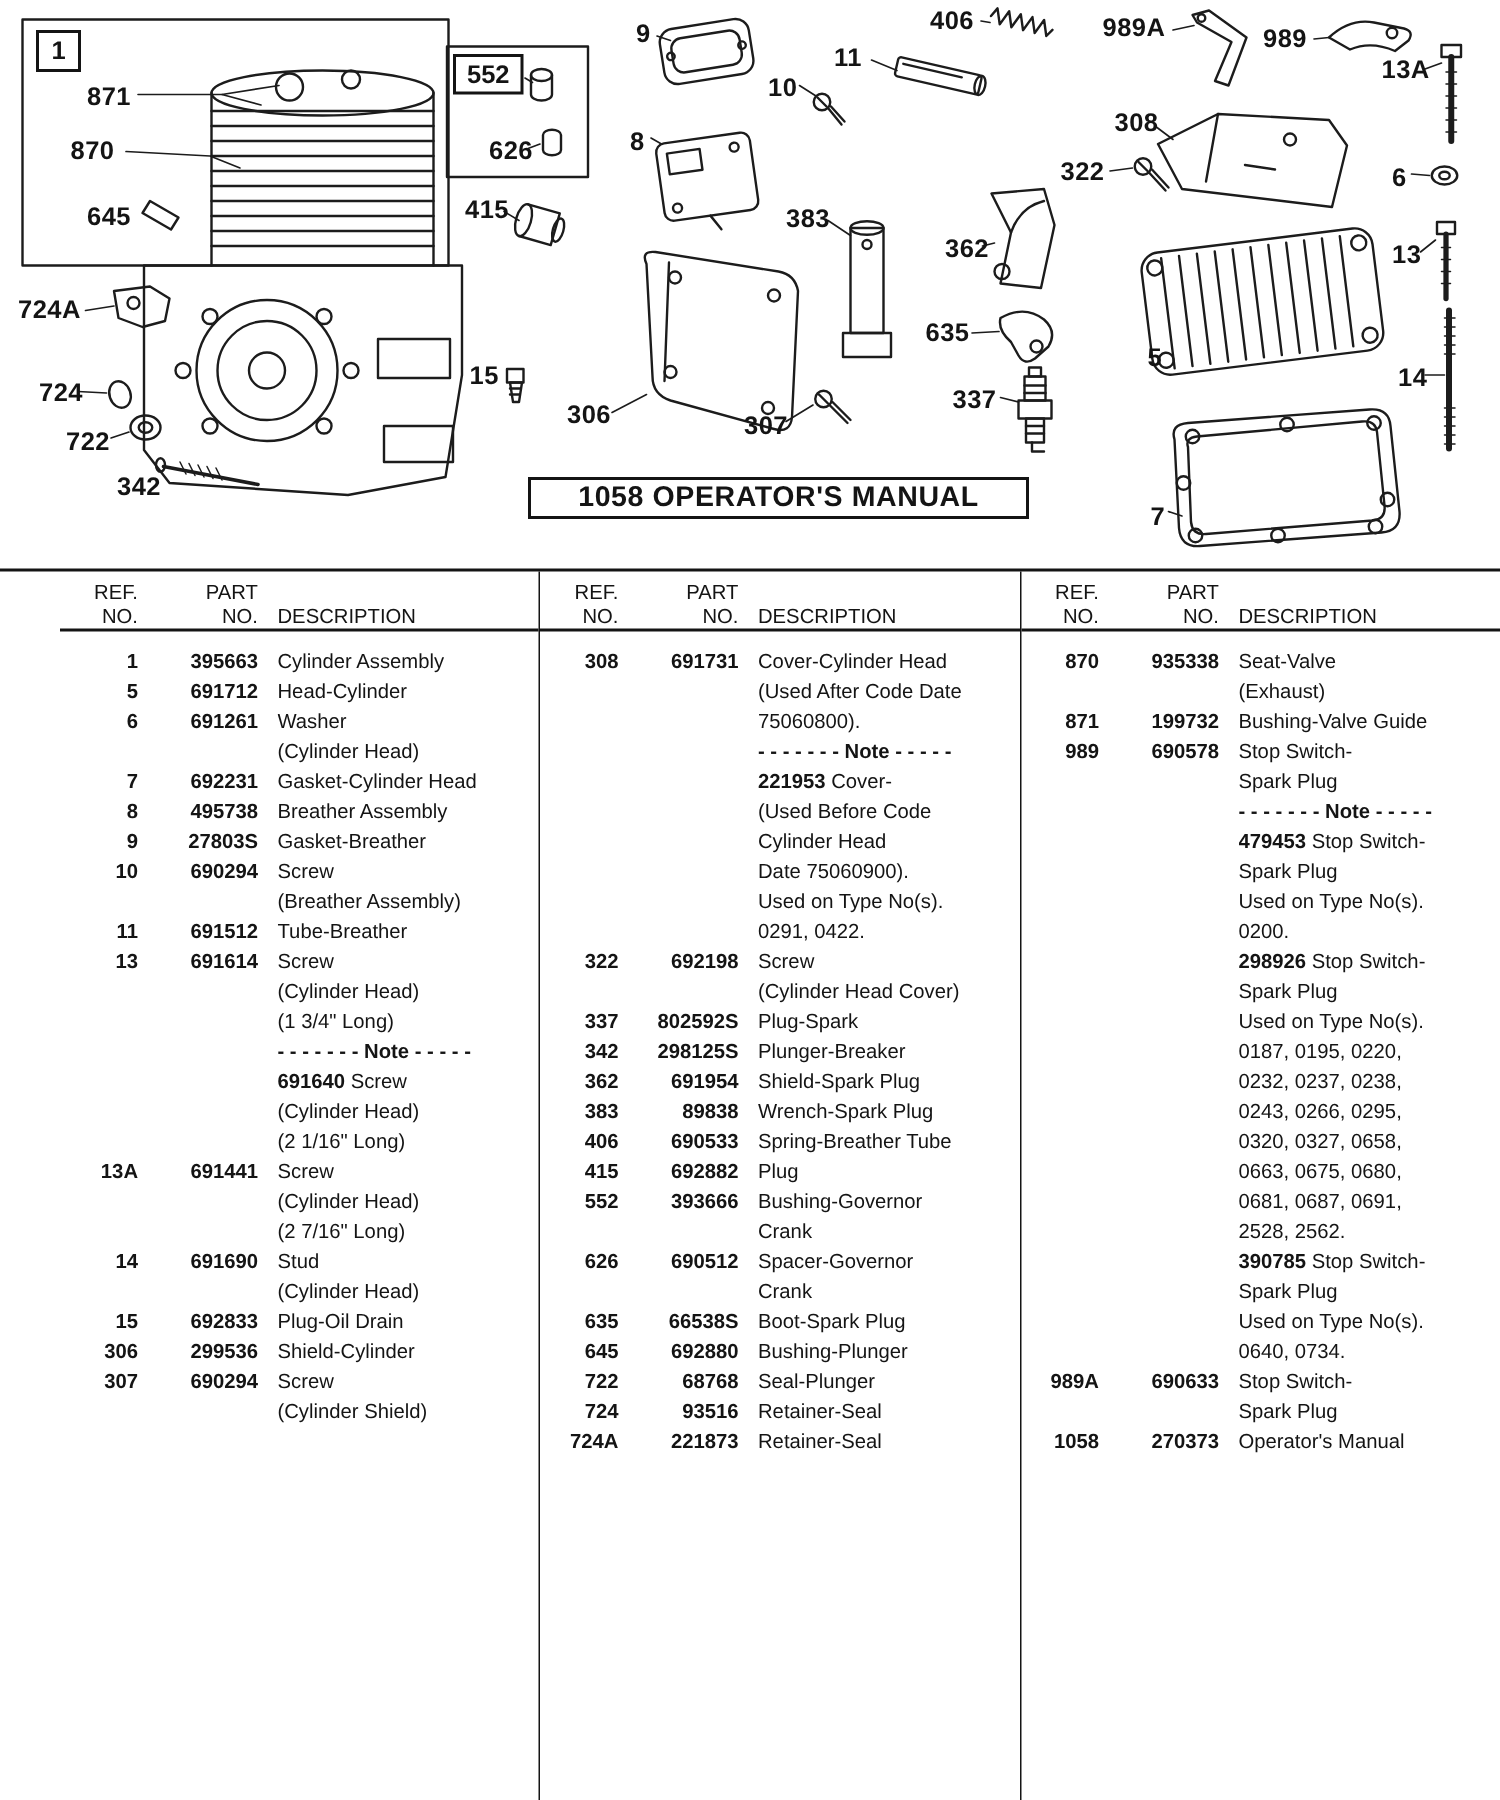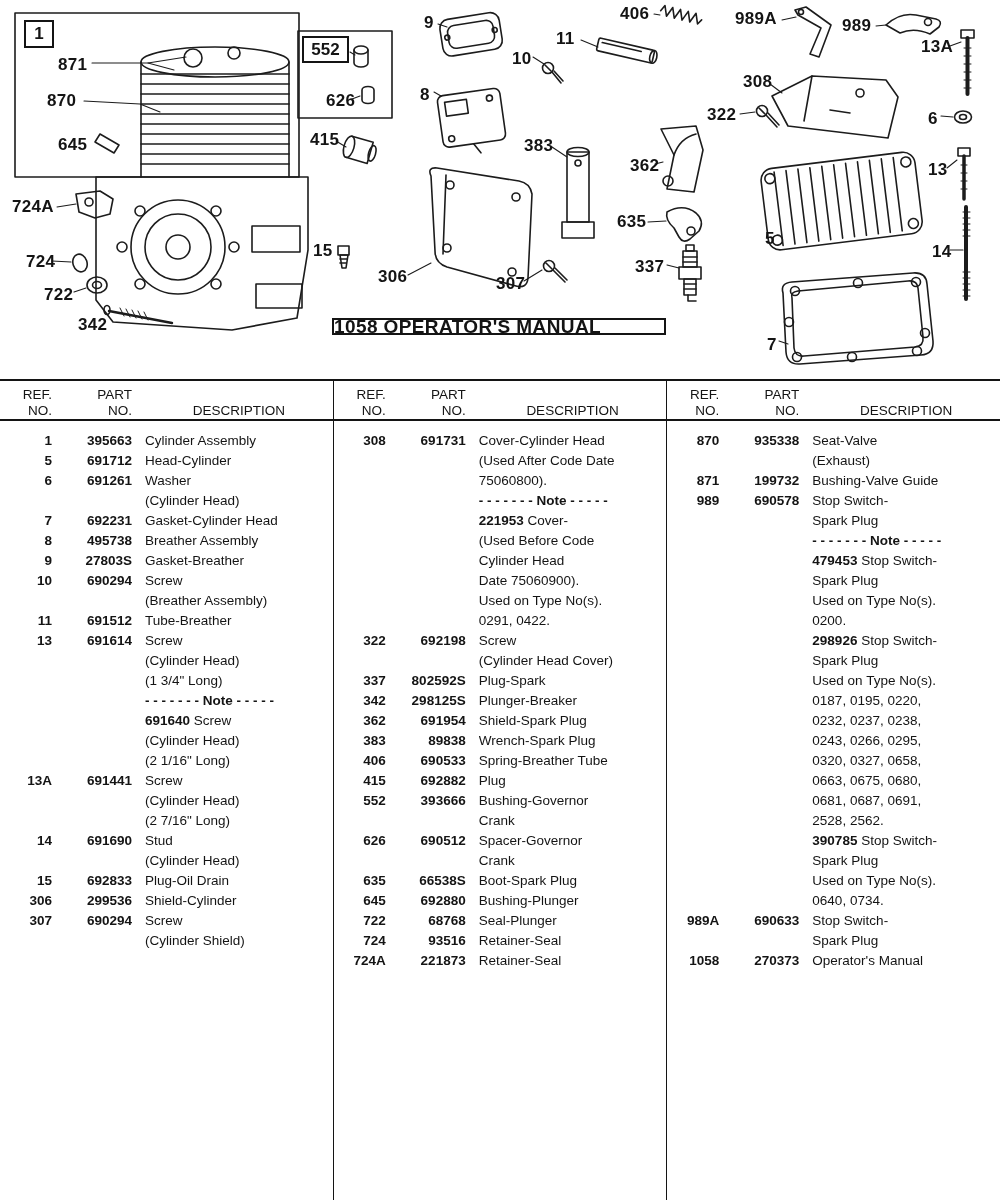--- a/index.html
+++ b/index.html
@@ -15,40 +15,40 @@
   .callout {
     position:absolute; font-size:17px; font-weight:700; letter-spacing:.3px;
     white-space:nowrap; color:var(--ink,#111);
   }
   .boxed-label {
     position:absolute; border:2px solid var(--ink,#111); background:#fff;
     display:flex; align-items:center; justify-content:center;
     font-size:17px; font-weight:700;
   }
   .manual-box {
-    position:absolute; left:332px; top:318px; width:334px; height:17px;
+    position:absolute; left:352px; top:318px; width:334px; height:28px;
     border:2px solid var(--ink,#111); background:#fff;
-    display:flex; align-items:center; justify-content:flex-start;
+    display:flex; align-items:center; justify-content:center;
     font-size:19px; font-weight:700; letter-spacing:.4px;
   }
   
   #table {
     position:absolute; left:0; top:379px; width:1000px; height:821px;
-    border-top:2px solid var(--ink,#111); display:flex;
+    border-top:2px solid var(--ink,#111); display:flex;padding-left:40px;
   }
   .tcol { flex:1 1 0; display:flex; flex-direction:column; min-width:0; }
   .tcol + .tcol { border-left:1.5px solid var(--ink,#111); }
   .thead { padding-top:6px; border-bottom:2px solid var(--ink,#111); }
   .hrow { display:flex; height:16px; line-height:16px; font-size:13.5px; }
   .rows { padding-top:10px; }
   .trow { display:flex; height:20px; line-height:20px; font-size:13.5px; white-space:nowrap; }
   .c-ref  { width:52px; text-align:right; font-weight:700; flex:none; }
   .c-part { width:80px; text-align:right; font-weight:700; flex:none; }
   .c-desc { margin-left:13px; flex:1; text-align:left; overflow:hidden; }
-  .hdesc  { text-align:center; font-weight:400; }
+  .hdesc  { font-weight:400; }
   .c-desc b { font-weight:700; }
   .hrow .c-ref, .hrow .c-part { font-weight:400; }
 </style>
 </head>
 <body>
 
 <div id="diagram">
   <svg width="1000" height="377" viewBox="0 0 1000 377">
     <g stroke="#1c1c1c" fill="none" stroke-width="1.6" stroke-linecap="round" stroke-linejoin="round">
 

